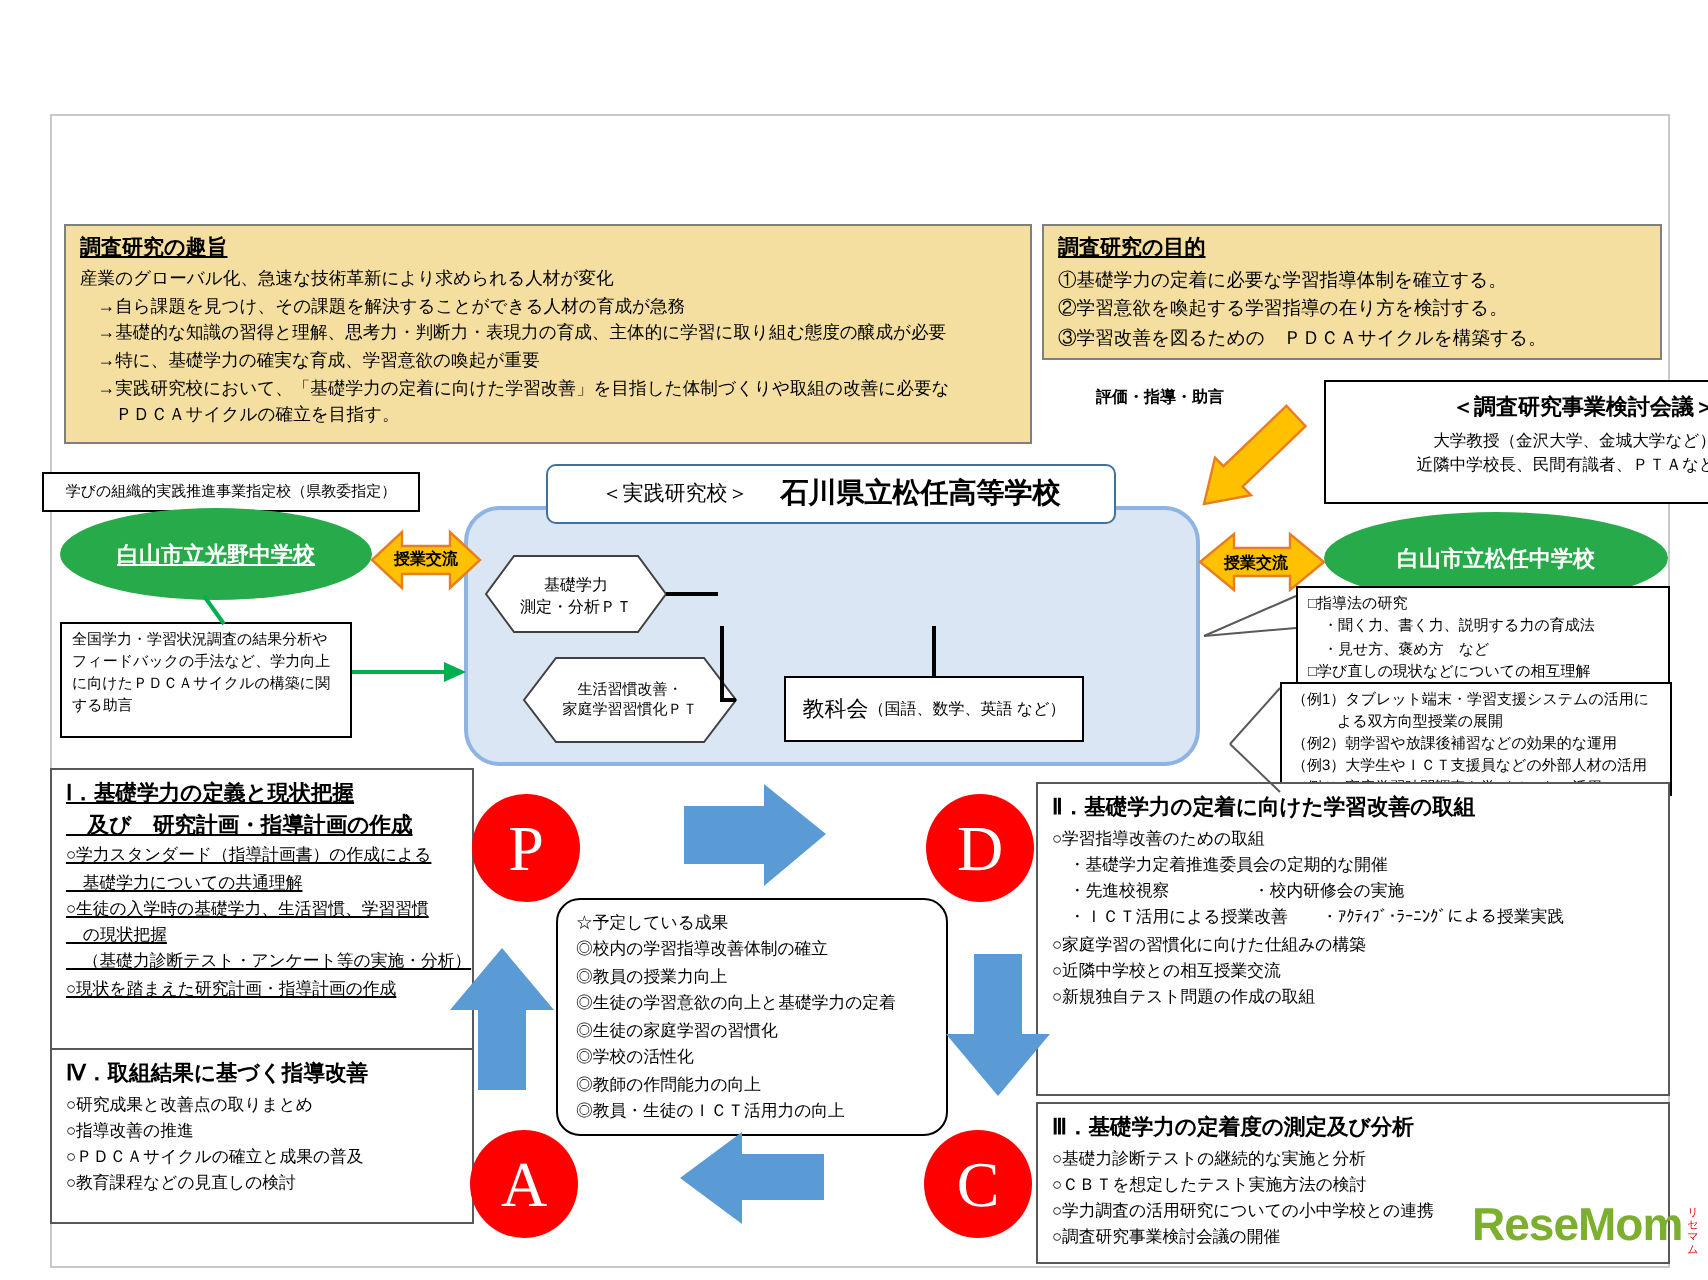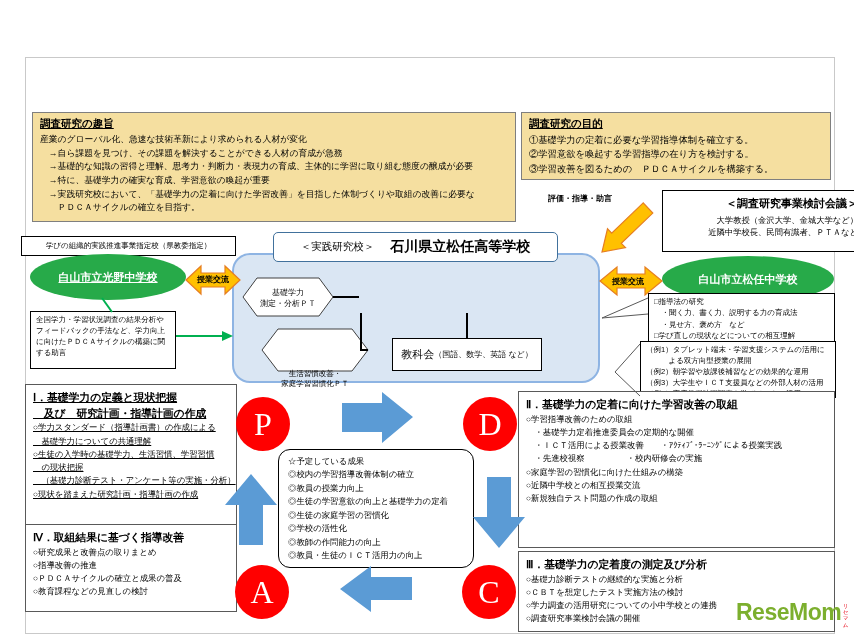--- a/index.html
+++ b/index.html
@@ -63,21 +63,21 @@
     <span style="font-size:10.5px;">＜実践研究校＞</span>
     <span style="font-size:14px;font-weight:600;">石川県立松任高等学校</span>
   </div>
 
 
   <div class="abs wbox" style="left:392px;top:338px;width:150px;height:33px;border-width:1.5px;display:flex;align-items:center;justify-content:center;white-space:nowrap;">
     <span style="font-size:11px;">教科会</span>
     <span style="font-size:8px;">（国語、数学、英語 など）</span>
   </div>
 
-  <div class="abs wbox" style="left:21px;top:236px;width:215px;height:20px;font-size:7.5px;display:flex;align-items:center;justify-content:center;white-space:nowrap;">
+  <div class="abs wbox" style="left:21px;top:236px;width:189px;height:20px;font-size:7.5px;display:flex;align-items:center;justify-content:center;white-space:nowrap;">
     <span>学びの組織的実践推進事業指定校（県教委指定）</span>
   </div>
 
   <div class="abs ellipse" style="left:30px;top:254px;width:156px;height:46px;text-decoration:underline;">
     <span>白山市立光野中学校</span>
   </div>
 
   <div class="abs note" style="left:30px;top:311px;width:146px;height:58px;padding:3px 5px;">
     <span>全国学力・学習状況調査の結果分析やフィードバックの手法など、学力向上に向けたＰＤＣＡサイクルの構築に関する助言</span>
   </div>
@@ -117,22 +117,22 @@
     <div class="ln">○研究成果と改善点の取りまとめ</div>
     <div class="ln">○指導改善の推進</div>
     <div class="ln">○ＰＤＣＡサイクルの確立と成果の普及</div>
     <div class="ln">○教育課程などの見直しの検討</div>
   </div>
 
   <div class="abs secbox" style="left:518px;top:391px;width:317px;height:157px;">
     <div class="hd">Ⅱ．基礎学力の定着に向けた学習改善の取組</div>
     <div class="ln">○学習指導改善のための取組</div>
     <div class="ln">　・基礎学力定着推進委員会の定期的な開催</div>
+    <div class="ln">　・先進校視察　　　　　・校内研修会の実施</div>
     <div class="ln">　・ＩＣＴ活用による授業改善　　・ｱｸﾃｨﾌﾞ･ﾗｰﾆﾝｸﾞによる授業実践</div>
-    <div class="ln">　・先進校視察　　　　　・校内研修会の実施</div>
     <div class="ln">○家庭学習の習慣化に向けた仕組みの構築</div>
     <div class="ln">○近隣中学校との相互授業交流</div>
     <div class="ln">○新規独自テスト問題の作成の取組</div>
   </div>
 
   <div class="abs secbox" style="left:518px;top:551px;width:317px;height:81px;">
     <div class="hd">Ⅲ．基礎学力の定着度の測定及び分析</div>
     <div class="ln">○基礎力診断テストの継続的な実施と分析</div>
     <div class="ln">○ＣＢＴを想定したテスト実施方法の検討</div>
     <div class="ln">○学力調査の活用研究についての小中学校との連携</div>
@@ -176,21 +176,21 @@
     <polygon points="342,403 382,403 382,392 413,417 382,443 382,432 342,432" fill="#5B9BD5"></polygon>
     <polygon points="487,477 511,477 511,517 525,517 499,548 473,517 487,517" fill="#5B9BD5"></polygon>
     <polygon points="412,577 371,577 371,566 340,589 371,612 371,600 412,600" fill="#5B9BD5"></polygon>
     <polygon points="239,545 239,505 225,505 251,474 277,505 263,505 263,545" fill="#5B9BD5"></polygon>
   </svg>
 
   <div class="abs hextxt" style="left:243px;top:280px;width:90px;height:36px;font-size:8px;line-height:1.4;">
     <div>基礎学力</div>
     <div>測定・分析ＰＴ</div>
   </div>
-  <div class="abs hextxt" style="left:262px;top:331px;width:106px;height:38px;font-size:7.5px;line-height:1.4;margin-top:29px;">
+  <div class="abs hextxt" style="left:262px;top:331px;width:106px;height:38px;font-size:7.5px;line-height:1.4;">
     <div>生活習慣改善・</div>
     <div>家庭学習習慣化ＰＴ</div>
   </div>
 
   <div class="abs lbl" style="left:548px;top:193px;width:60px;">評価・指導・助言</div>
   <div class="abs lbl" style="left:191px;top:274px;width:44px;">授業交流</div>
   <div class="abs lbl" style="left:604px;top:276px;width:48px;">授業交流</div>
 
   <div class="abs pdca" style="left:236px;top:397px;width:54px;height:54px;">
       <span>P</span>

